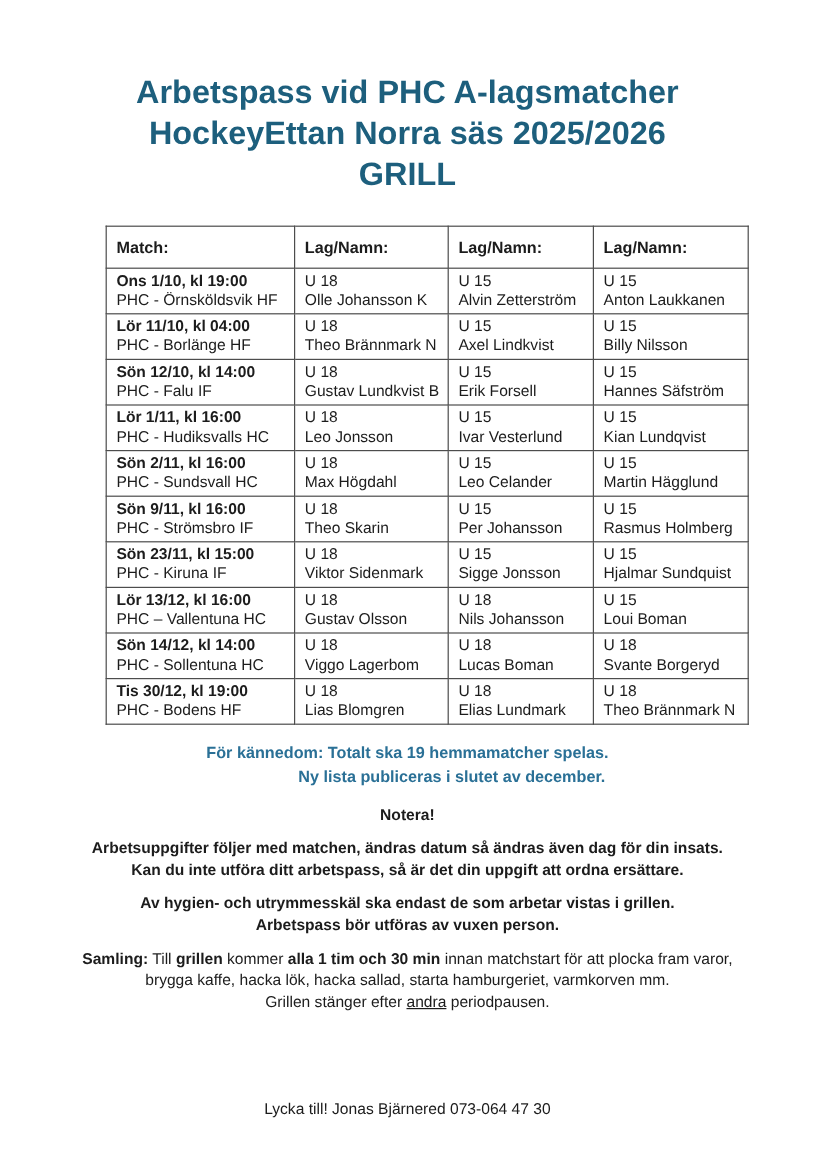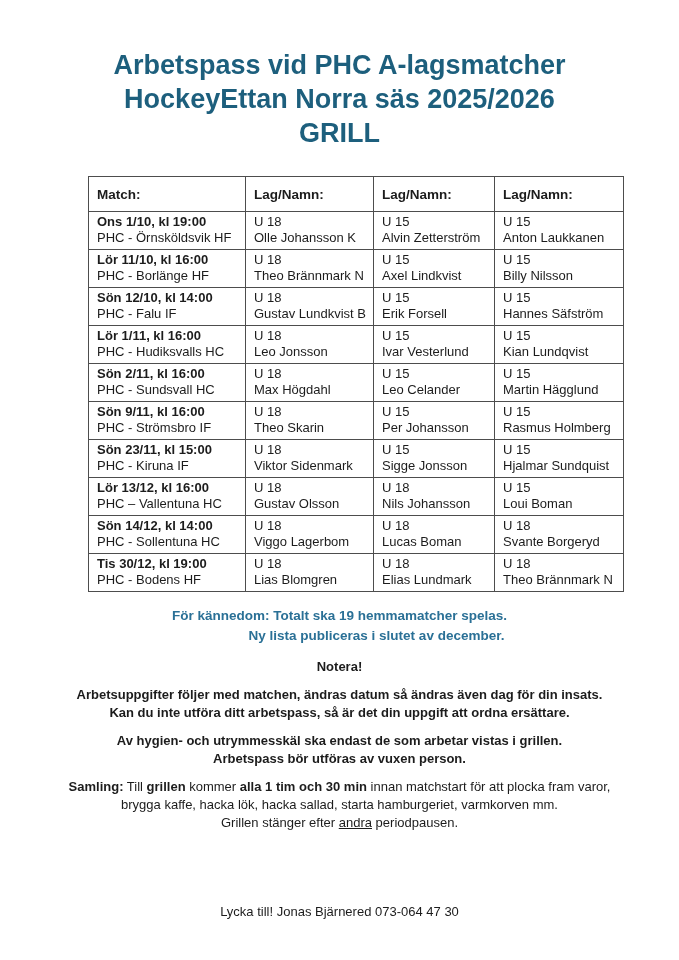--- a/index.html
+++ b/index.html
@@ -12,21 +12,21 @@
   .page{
     position:relative;
     width:679px;
     height:960px;
     background:#ffffff;
     font-family:"Liberation Sans",sans-serif;
     color:var(--ink);
     overflow:hidden;
   }
   .title{
-    padding-top:48px;
+    padding-top:60px;
     text-align:center;
     font-weight:bold;
     font-size:27px;
     line-height:34px;
     color:var(--title-color);
   }
   table.schedule{
     margin:26px 0 0 88px;
     width:535px;
     border-collapse:collapse;
@@ -121,21 +121,21 @@
             <div class="l1">U 15</div>
             <div class="l2">Alvin Zetterström</div>
           </td>
           <td class="assign">
             <div class="l1">U 15</div>
             <div class="l2">Anton Laukkanen</div>
           </td>
         </tr>
         <tr>
           <td class="match">
-            <div class="l1">Lör 11/10, kl 16:00</div>
+            <div class="l1">Lör 11/10, kl 04:00</div>
             <div class="l2">PHC - Borlänge HF</div>
           </td>
           <td class="assign">
             <div class="l1">U 18</div>
             <div class="l2">Theo Brännmark N</div>
           </td>
           <td class="assign">
             <div class="l1">U 15</div>
             <div class="l2">Axel Lindkvist</div>
           </td>

